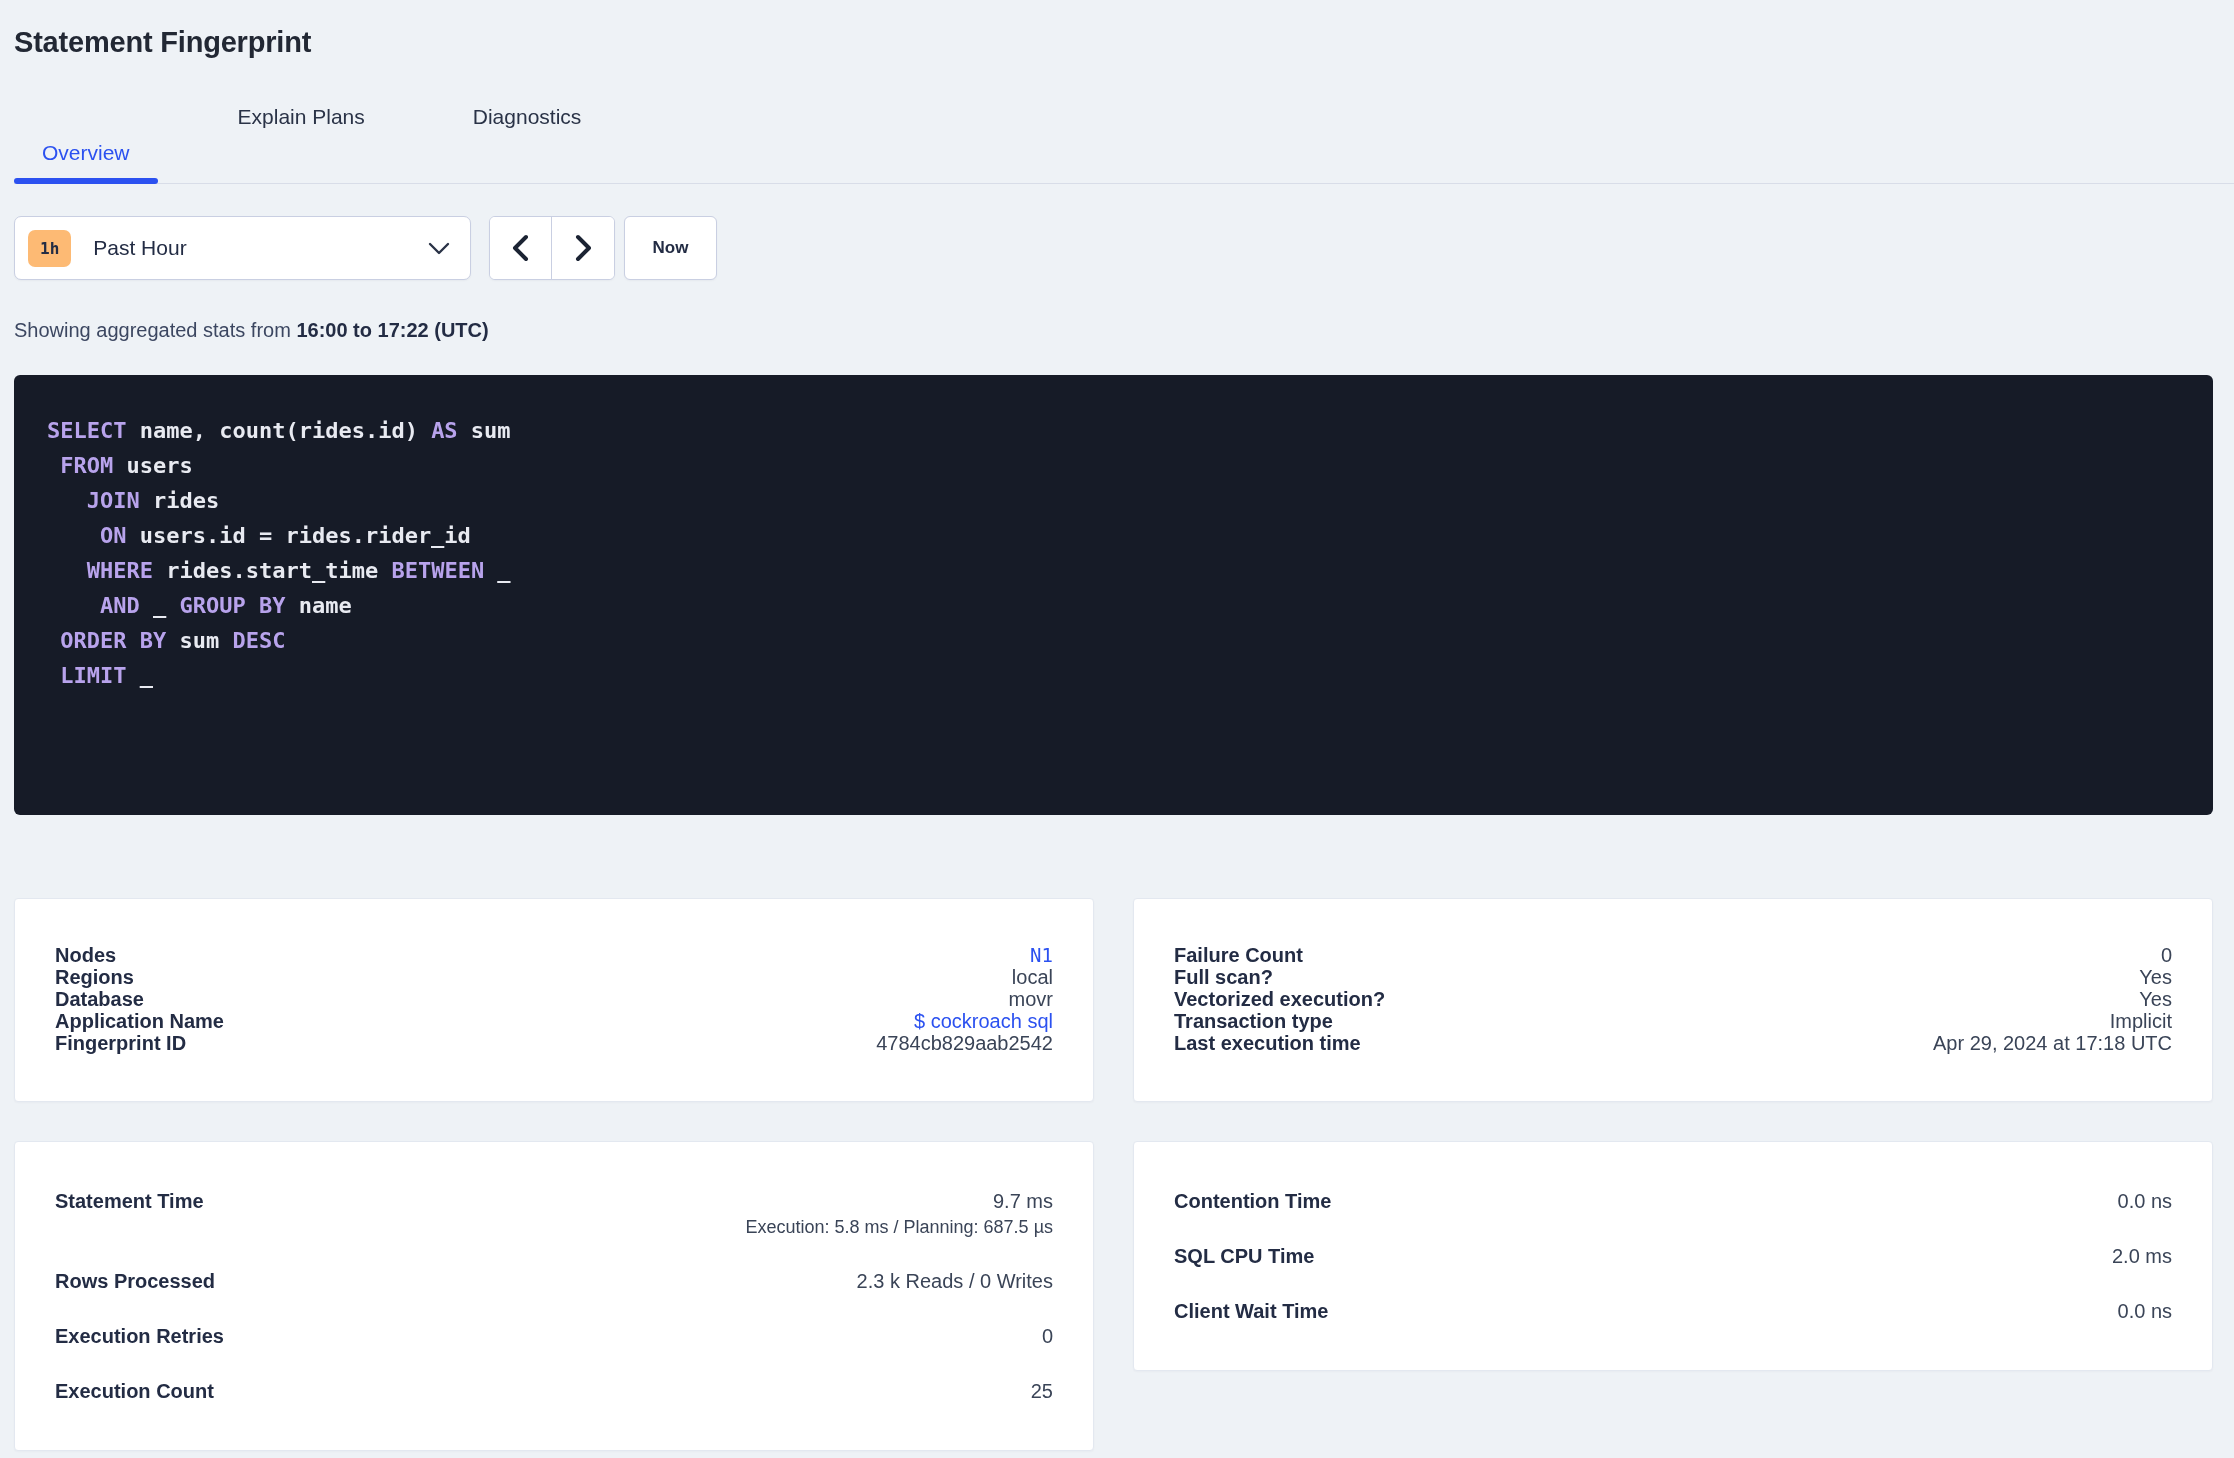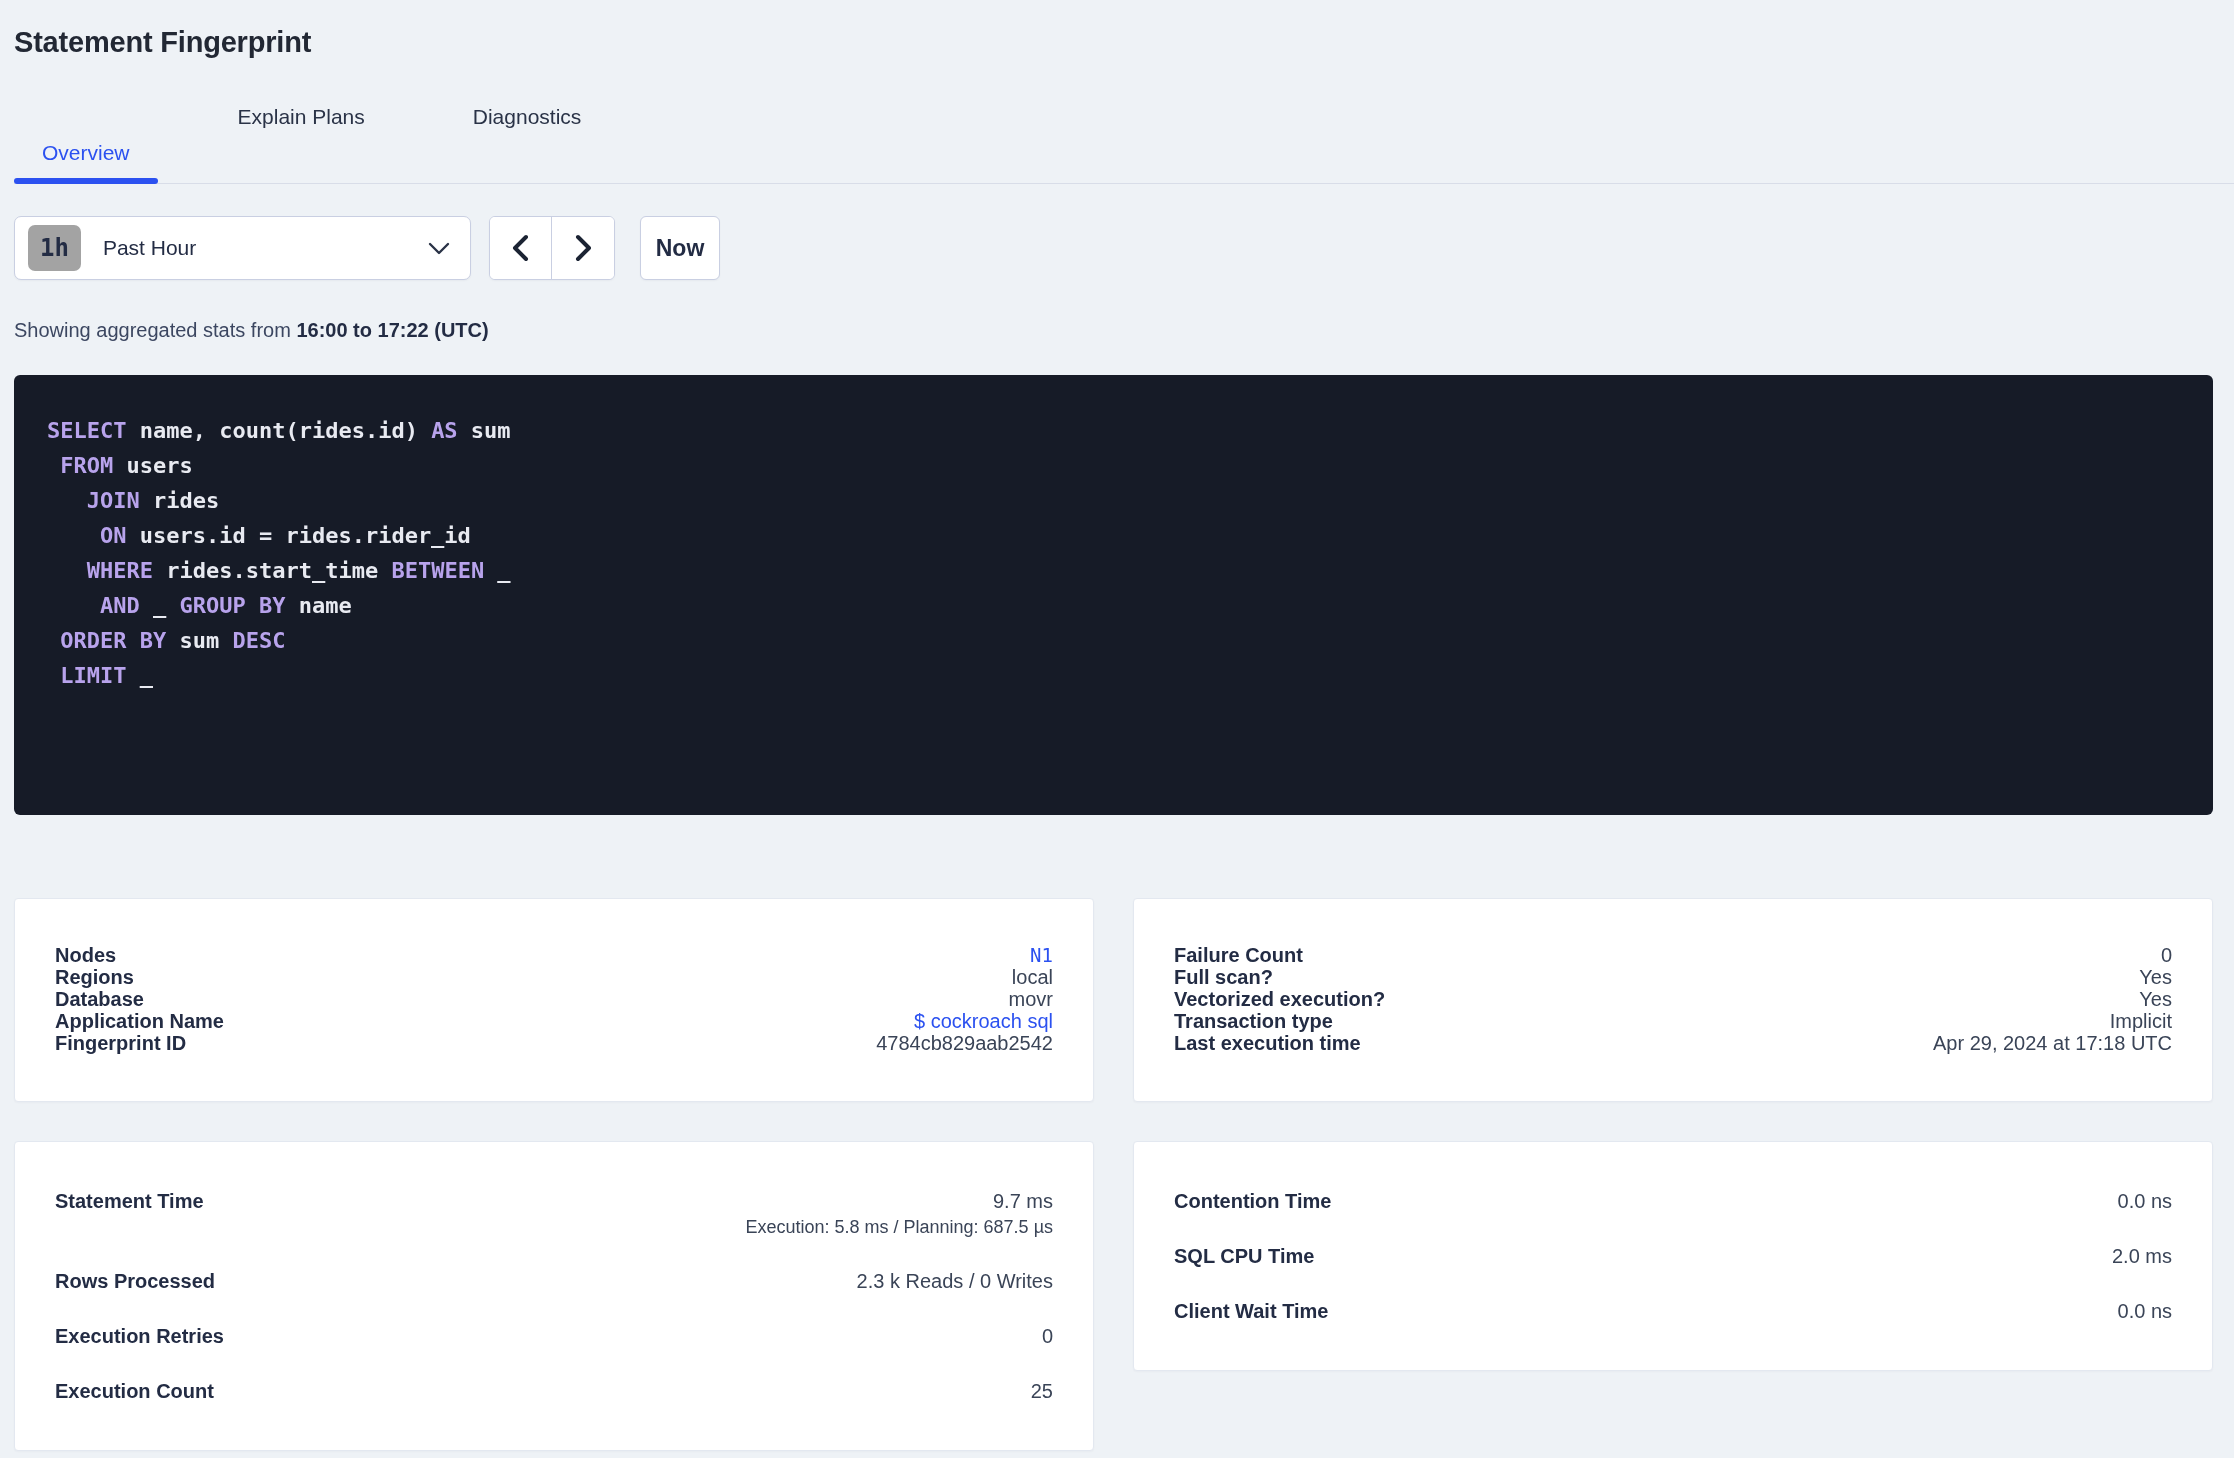--- a/index.html
+++ b/index.html
@@ -51,24 +51,24 @@
     width: 457px;
     background: #fff;
     border: 1px solid #c9cfe2;
     border-radius: 7px;
     display: flex; align-items: center;
     padding: 0 20px 0 13px;
     cursor: pointer;
     box-shadow: 0 1px 2px rgba(20,30,60,0.04);
   }
   .range-badge {
-    background: #a3a3a3;
+    background: #fdba74;
     color: #232c44;
     font-family: "DejaVu Sans Mono", monospace;
-    font-size: 24px; font-weight: 700;
+    font-size: 16px; font-weight: 700;
     padding: 9px 12px;
     border-radius: 7px;
     margin-right: 22px;
   }
   .range-label { font-size: 21px; color: #232c44; }
   .timepicker svg { margin-left: auto; }
 
   .arrow-group {
     margin-left: 18px;
     display: flex;
@@ -80,27 +80,27 @@
   }
   .arrow-btn {
     width: 62px;
     border: none; background: #fff;
     display: flex; align-items: center; justify-content: center;
     cursor: pointer; padding: 0;
   }
   .arrow-btn.prev { border-right: 1px solid #c9cfe2; }
 
   .now-btn {
-    margin-left: 25px;
-    width: 80px;
+    margin-left: 9px;
+    width: 93px;
     border: 1px solid #c9cfe2;
     border-radius: 6px;
     background: #fff;
     font-family: "Liberation Sans", sans-serif;
-    font-size: 23px; font-weight: 600;
+    font-size: 17px; font-weight: 600;
     color: #232c44;
     cursor: pointer;
     box-shadow: 0 1px 2px rgba(20,30,60,0.04);
   }
 
   
   .stats-line { margin: 39px 0 0; font-size: 20px; line-height: 22px; color: #3c4761; }
   .stats-line strong { color: #232c44; font-weight: 700; }
 
   

